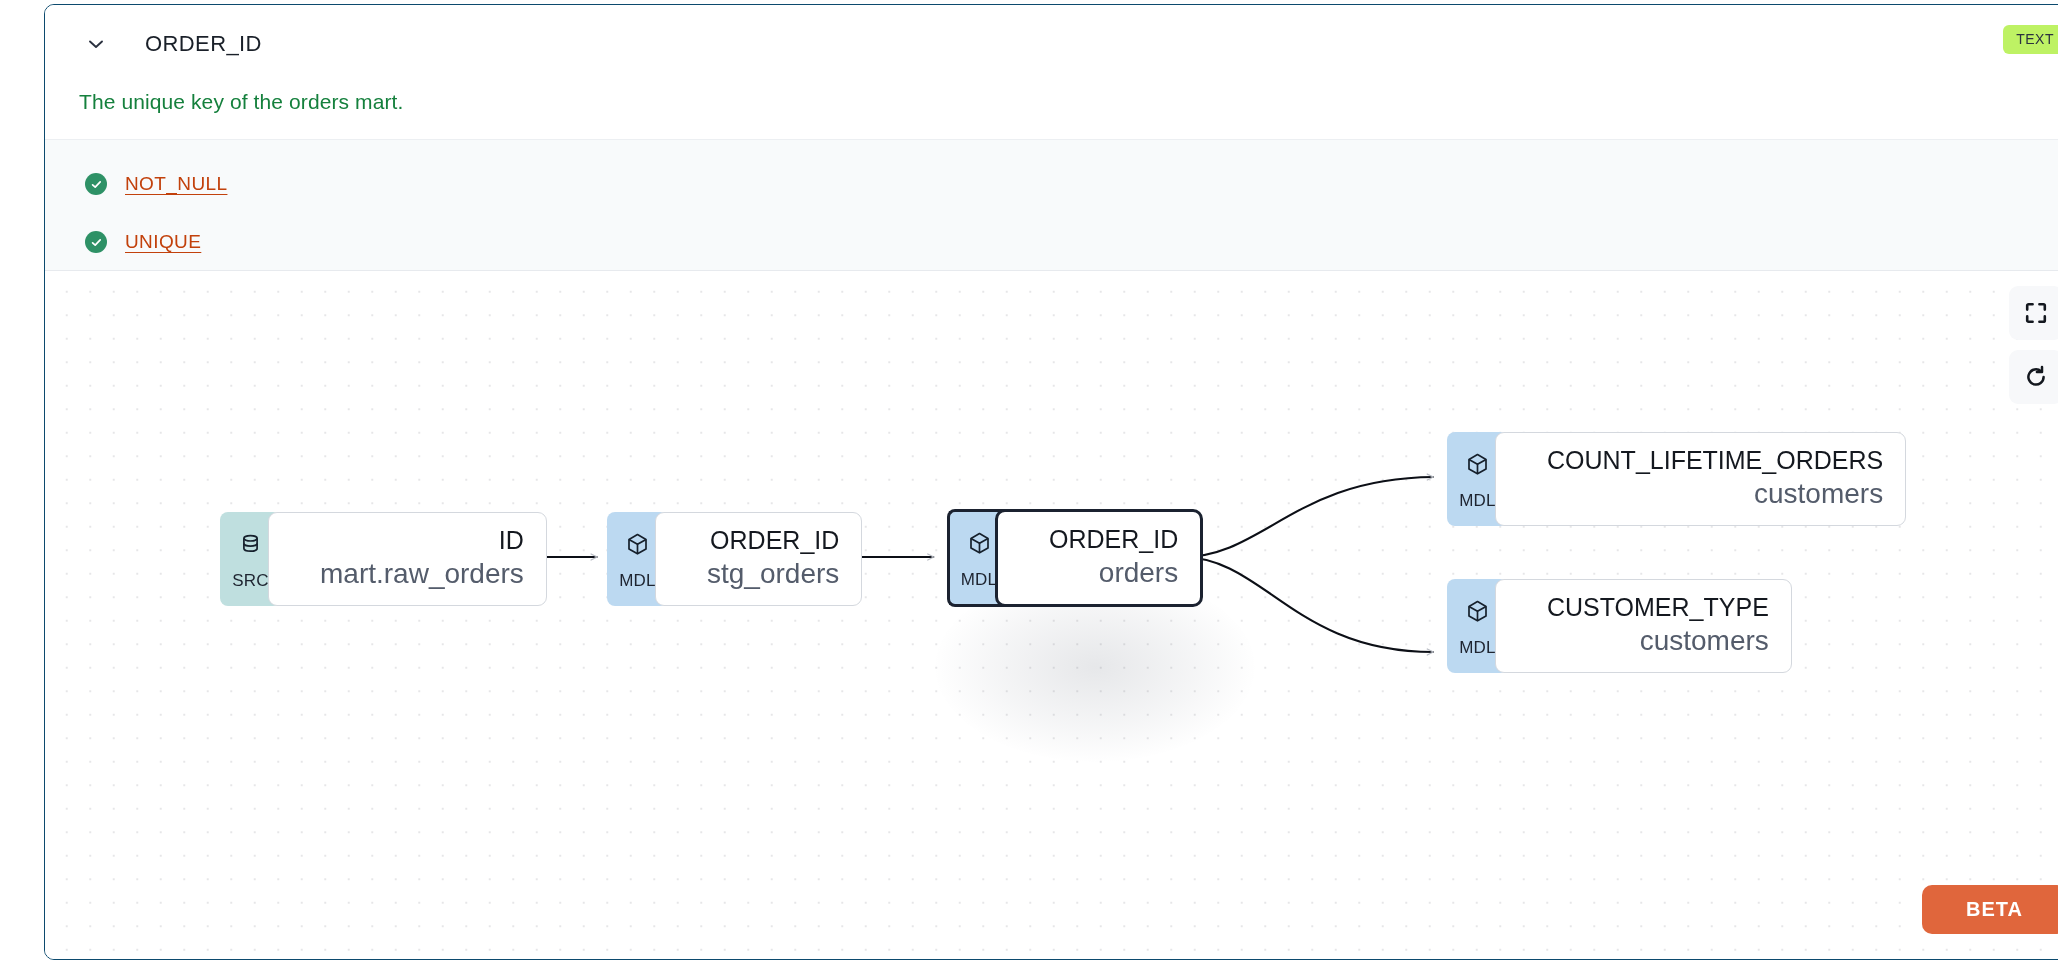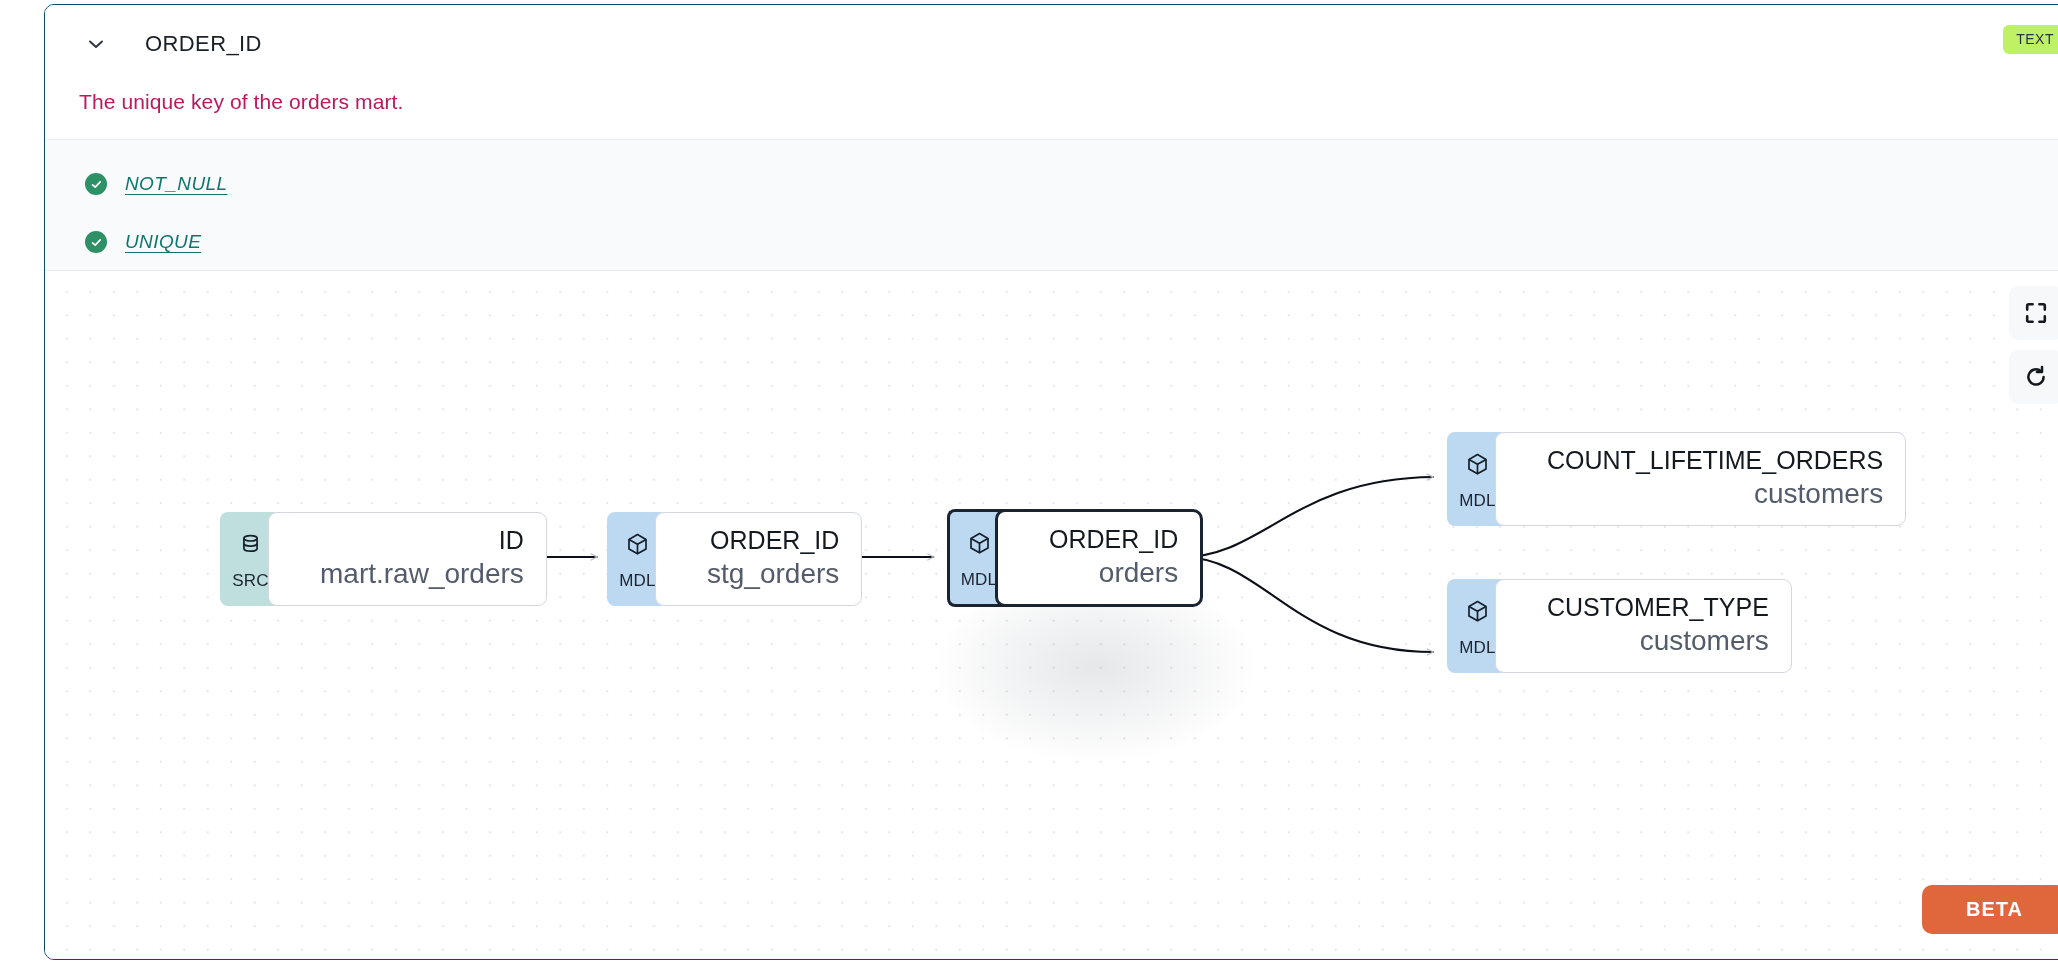--- a/index.html
+++ b/index.html
@@ -70,21 +70,21 @@
     letter-spacing: 0.5px;
     padding: 6px 13px 7px;
     border-radius: 6px;
   }
 
   .description {
     position: absolute;
     left: 34px;
     top: 85px;
     font-size: 21px;
-    color: #be185d;
+    color: #15803d;
     letter-spacing: 0.1px;
   }
 
   
   .tests {
     position: absolute;
     left: 0;
     top: 134px;
     width: 100%;
     height: 132px;
@@ -109,26 +109,25 @@
     background: #2e9166;
     display: flex;
     align-items: center;
     justify-content: center;
     flex: none;
   }
   .check-icon svg { display: block; }
 
   .test-link {
     font-size: 19px;
-    color: #0f766e;
+    color: #c2410c;
     text-decoration: underline;
     text-underline-offset: 4px;
     letter-spacing: 0.4px;
     cursor: pointer;
-    font-style: italic;
   }
 
   
   .canvas {
     position: absolute;
     left: 0;
     top: 267px;
     width: 100%;
     height: 688px;
     background-color: #ffffff;

